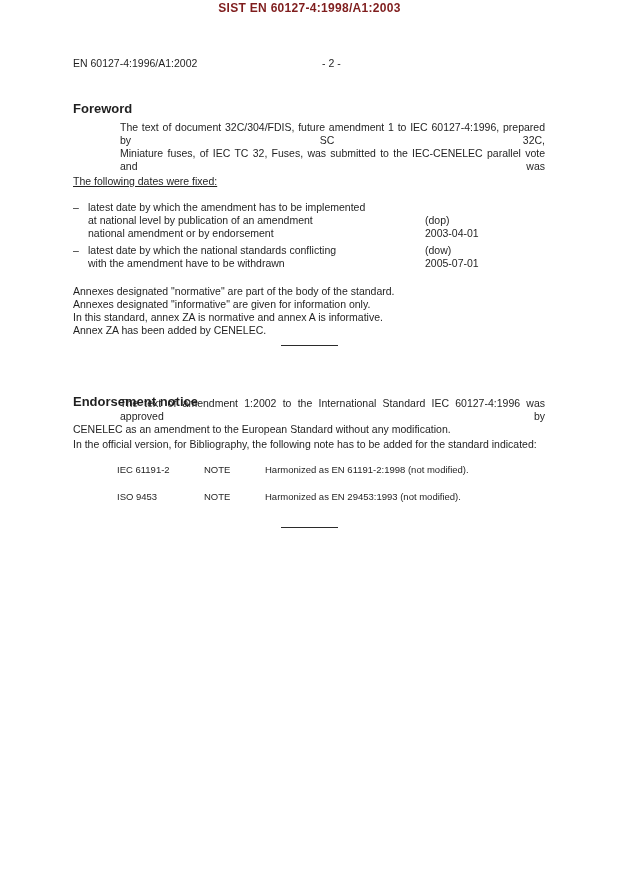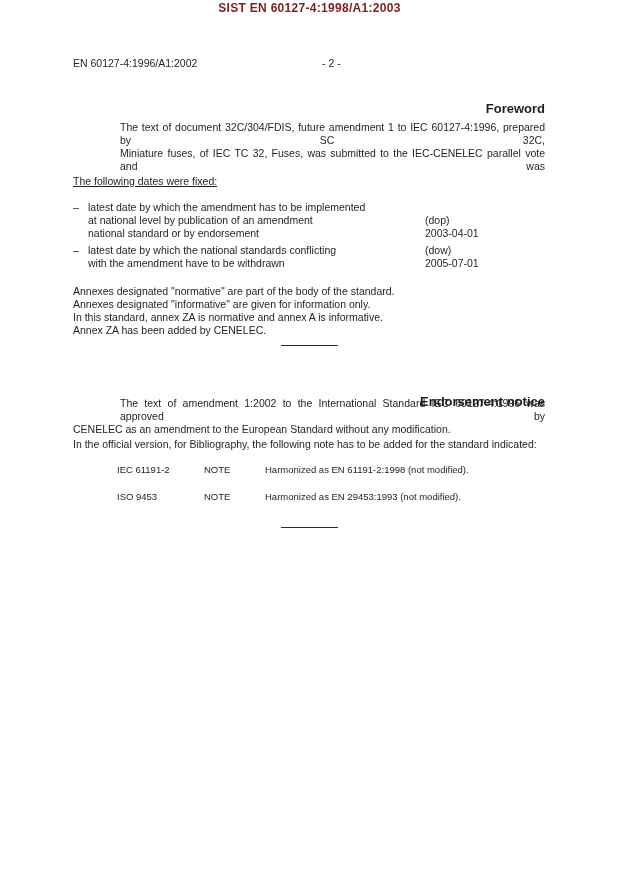--- a/index.html
+++ b/index.html
@@ -22,21 +22,21 @@
     font-size: 12px;
     font-weight: bold;
     letter-spacing: 0.3px;
     color: #7f1d1d;
   }
   .doc-ref { top: 57px; left: 73px; }
   .page-num { top: 57px; left: 322px; }
 
   .heading {
     left: 73px; width: 472px;
-    text-align: right;
+    text-align: left;
     font-size: 13px;
     font-weight: bold;
     line-height: 15px;
   }
   .h-foreword { top: 92px; }
   .h-endorsement { top: 385px; }
 
   .textblock { left: 73px; width: 472px; }
   .para1 { top: 121px; }
   .dates-intro { top: 175px; text-decoration: underline; }
@@ -96,21 +96,21 @@
       <div class="jline">Miniature fuses, of IEC TC 32, Fuses, was submitted to the IEC-CENELEC parallel vote and was</div>
     </div>
 
   <div class="abs textblock dates-intro">The following dates were fixed:</div>
 
   <div class="abs date-item date-item-0">
     <span class="bullet">–</span>
     <div class="date-lines">
         <div>latest date by which the amendment has to be implemented</div>
         <div>at national level by publication of an amendment</div>
-        <div>national standard or by endorsement</div>
+        <div>national amendment or by endorsement</div>
       </div>
     <div class="date-right">
       <span class="date-label">(dop)</span>
       <span class="date-value">2003-04-01</span>
     </div>
   </div>
 
   <div class="abs date-item date-item-1">
     <span class="bullet">–</span>
     <div class="date-lines">

